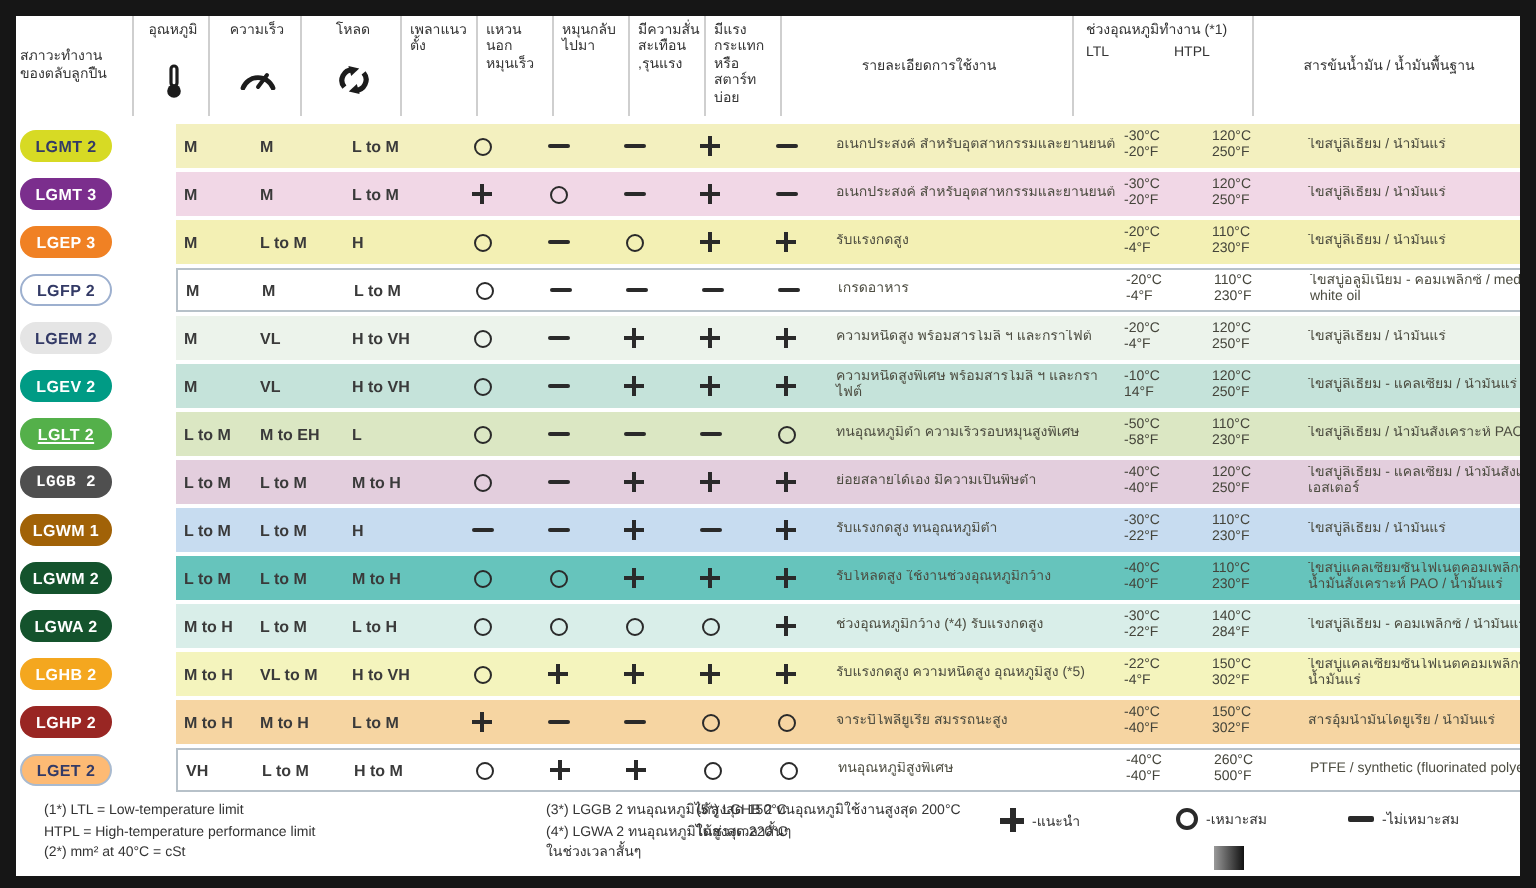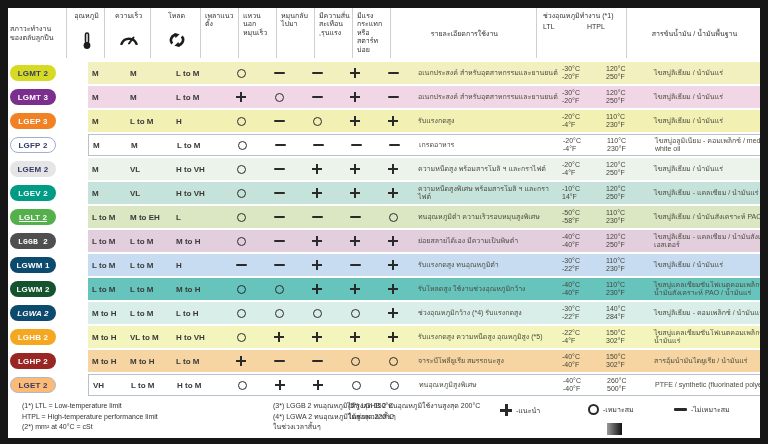--- a/index.html
+++ b/index.html
@@ -414,21 +414,21 @@
         <span>120°C</span>
         <span>250°F</span>
       </div>
       <div class="cell thick-cell">ไขสบู่ลิเธียม - แคลเซียม /
 น้ำมันสังเคราะห์เอสเตอร์</div>
     </div>
   </div>
 
   <div class="row">
     <div class="prod-cell">
-      <span class="badge" style="background: #0c4a6e; color: rgb(255, 255, 255);">LGWM 1</span>
+      <span class="badge" style="background: #a16207; color: rgb(255, 255, 255);">LGWM 1</span>
     </div>
     <div class="stripe" style="--rowbg: #c7dcf0;">
       <div class="cell val-cell">L to M</div>
       <div class="cell val-cell">L to M</div>
       <div class="cell val-cell">H</div>
       <div class="cell sym-cell">
               <span class="sym sym-minus"></span>
             </div>
       <div class="cell sym-cell">
               <span class="sym sym-minus"></span>
@@ -486,21 +486,21 @@
       <div class="cell temp-cell">
         <span>110°C</span>
         <span>230°F</span>
       </div>
       <div class="cell thick-cell">ไขสบู่แคลเซียมซันโฟเนตคอมเพล็กซ์ / น้ำมันสังเคราะห์ PAO / น้ำมันแร่</div>
     </div>
   </div>
 
   <div class="row">
     <div class="prod-cell">
-      <span class="badge" style="background: #0c4a6e; color: rgb(255, 255, 255); font-style: italic;">LGWA 2</span>
+      <span class="badge" style="background: #14532d; color: rgb(255, 255, 255);">LGWA 2</span>
     </div>
     <div class="stripe" style="--rowbg: #d9eee9;">
       <div class="cell val-cell">M to H</div>
       <div class="cell val-cell">L to M</div>
       <div class="cell val-cell">L to H</div>
       <div class="cell sym-cell">
               <span class="sym sym-circle"></span>
             </div>
       <div class="cell sym-cell">
               <span class="sym sym-circle"></span>

